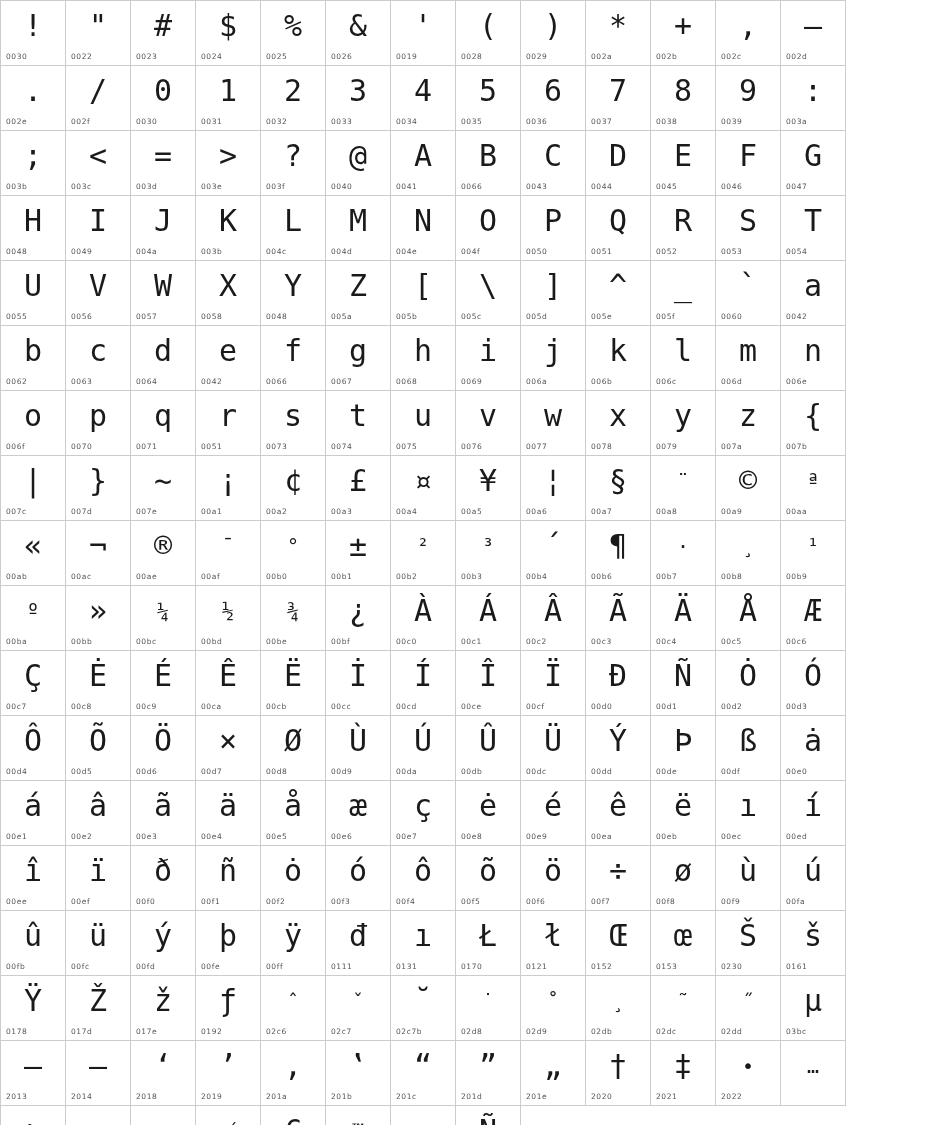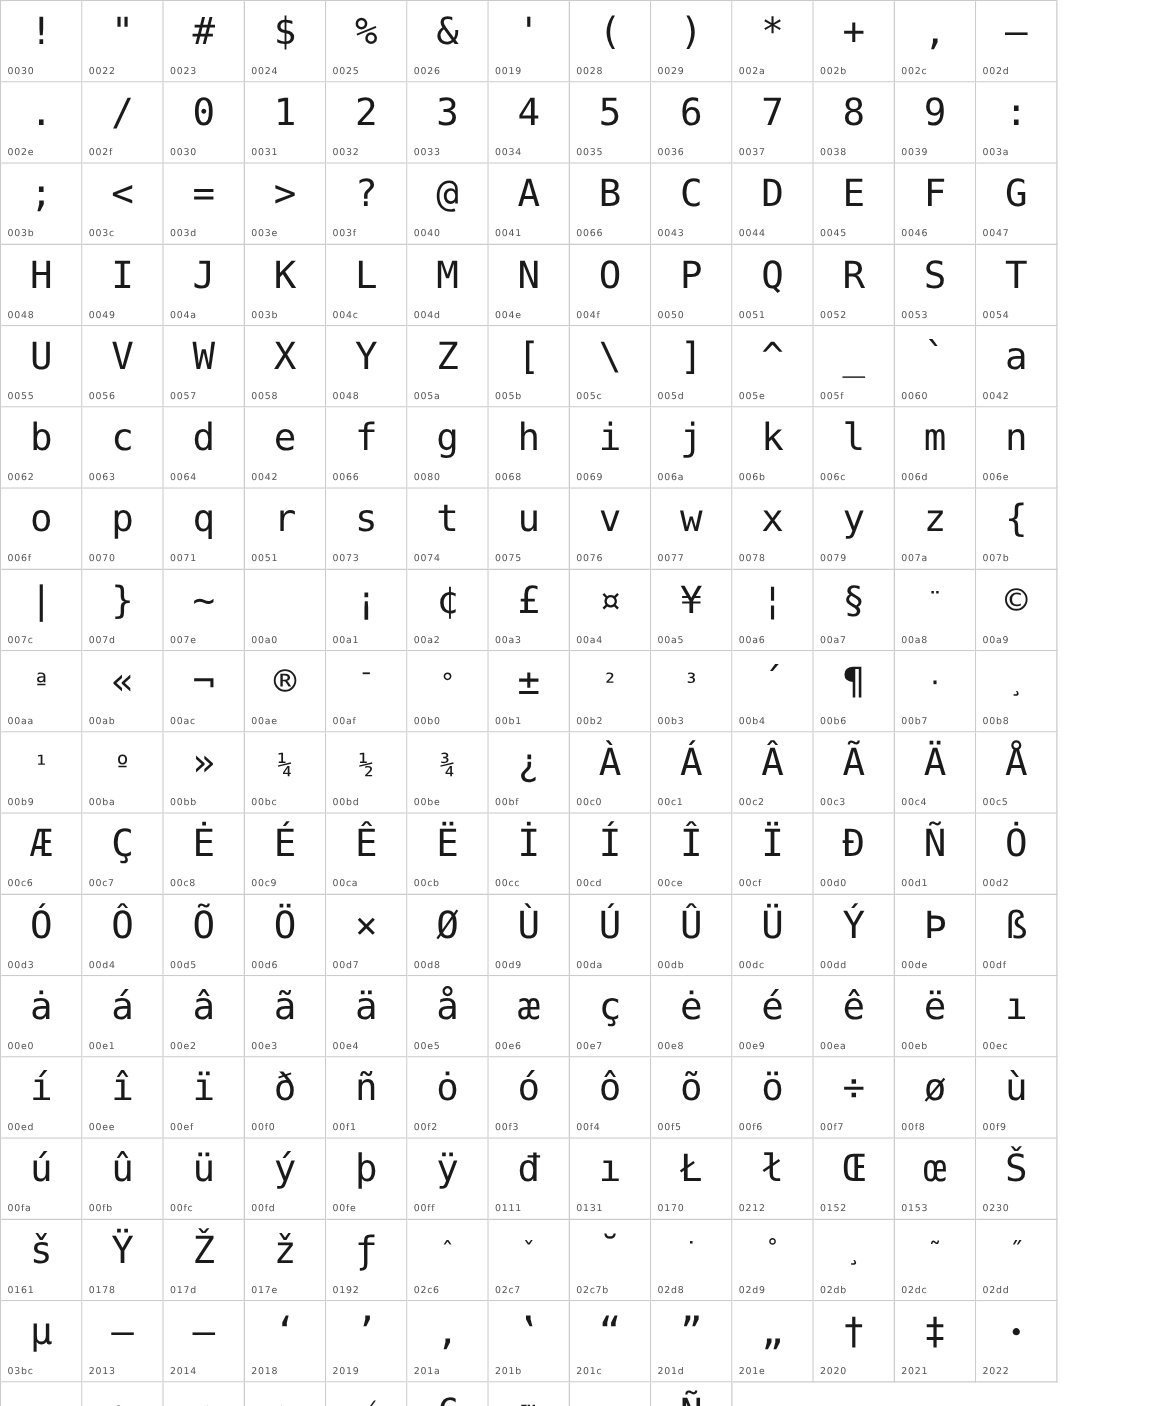--- a/index.html
+++ b/index.html
@@ -337,21 +337,21 @@
     <div class="cell">
       <div class="glyph">e</div>
       <div class="code">0042</div>
     </div>
     <div class="cell">
       <div class="glyph">f</div>
       <div class="code">0066</div>
     </div>
     <div class="cell">
       <div class="glyph">g</div>
-      <div class="code">0080</div>
+      <div class="code">0067</div>
     </div>
     <div class="cell">
       <div class="glyph">h</div>
       <div class="code">0068</div>
     </div>
     <div class="cell">
       <div class="glyph">i</div>
       <div class="code">0069</div>
     </div>
     <div class="cell">
@@ -432,24 +432,20 @@
     </div>
     <div class="cell">
       <div class="glyph">}</div>
       <div class="code">007d</div>
     </div>
     <div class="cell">
       <div class="glyph">~</div>
       <div class="code">007e</div>
     </div>
     <div class="cell">
-      <div class="glyph"></div>
-      <div class="code">00a0</div>
-    </div>
-    <div class="cell">
       <div class="glyph">¡</div>
       <div class="code">00a1</div>
     </div>
     <div class="cell">
       <div class="glyph">¢</div>
       <div class="code">00a2</div>
     </div>
     <div class="cell">
       <div class="glyph">£</div>
       <div class="code">00a3</div>
@@ -821,21 +817,21 @@
     <div class="cell">
       <div class="glyph">ı</div>
       <div class="code">0131</div>
     </div>
     <div class="cell">
       <div class="glyph">Ł</div>
       <div class="code">0170</div>
     </div>
     <div class="cell">
       <div class="glyph">ł</div>
-      <div class="code">0212</div>
+      <div class="code">0121</div>
     </div>
     <div class="cell">
       <div class="glyph">Œ</div>
       <div class="code">0152</div>
     </div>
     <div class="cell">
       <div class="glyph">œ</div>
       <div class="code">0153</div>
     </div>
     <div class="cell">

